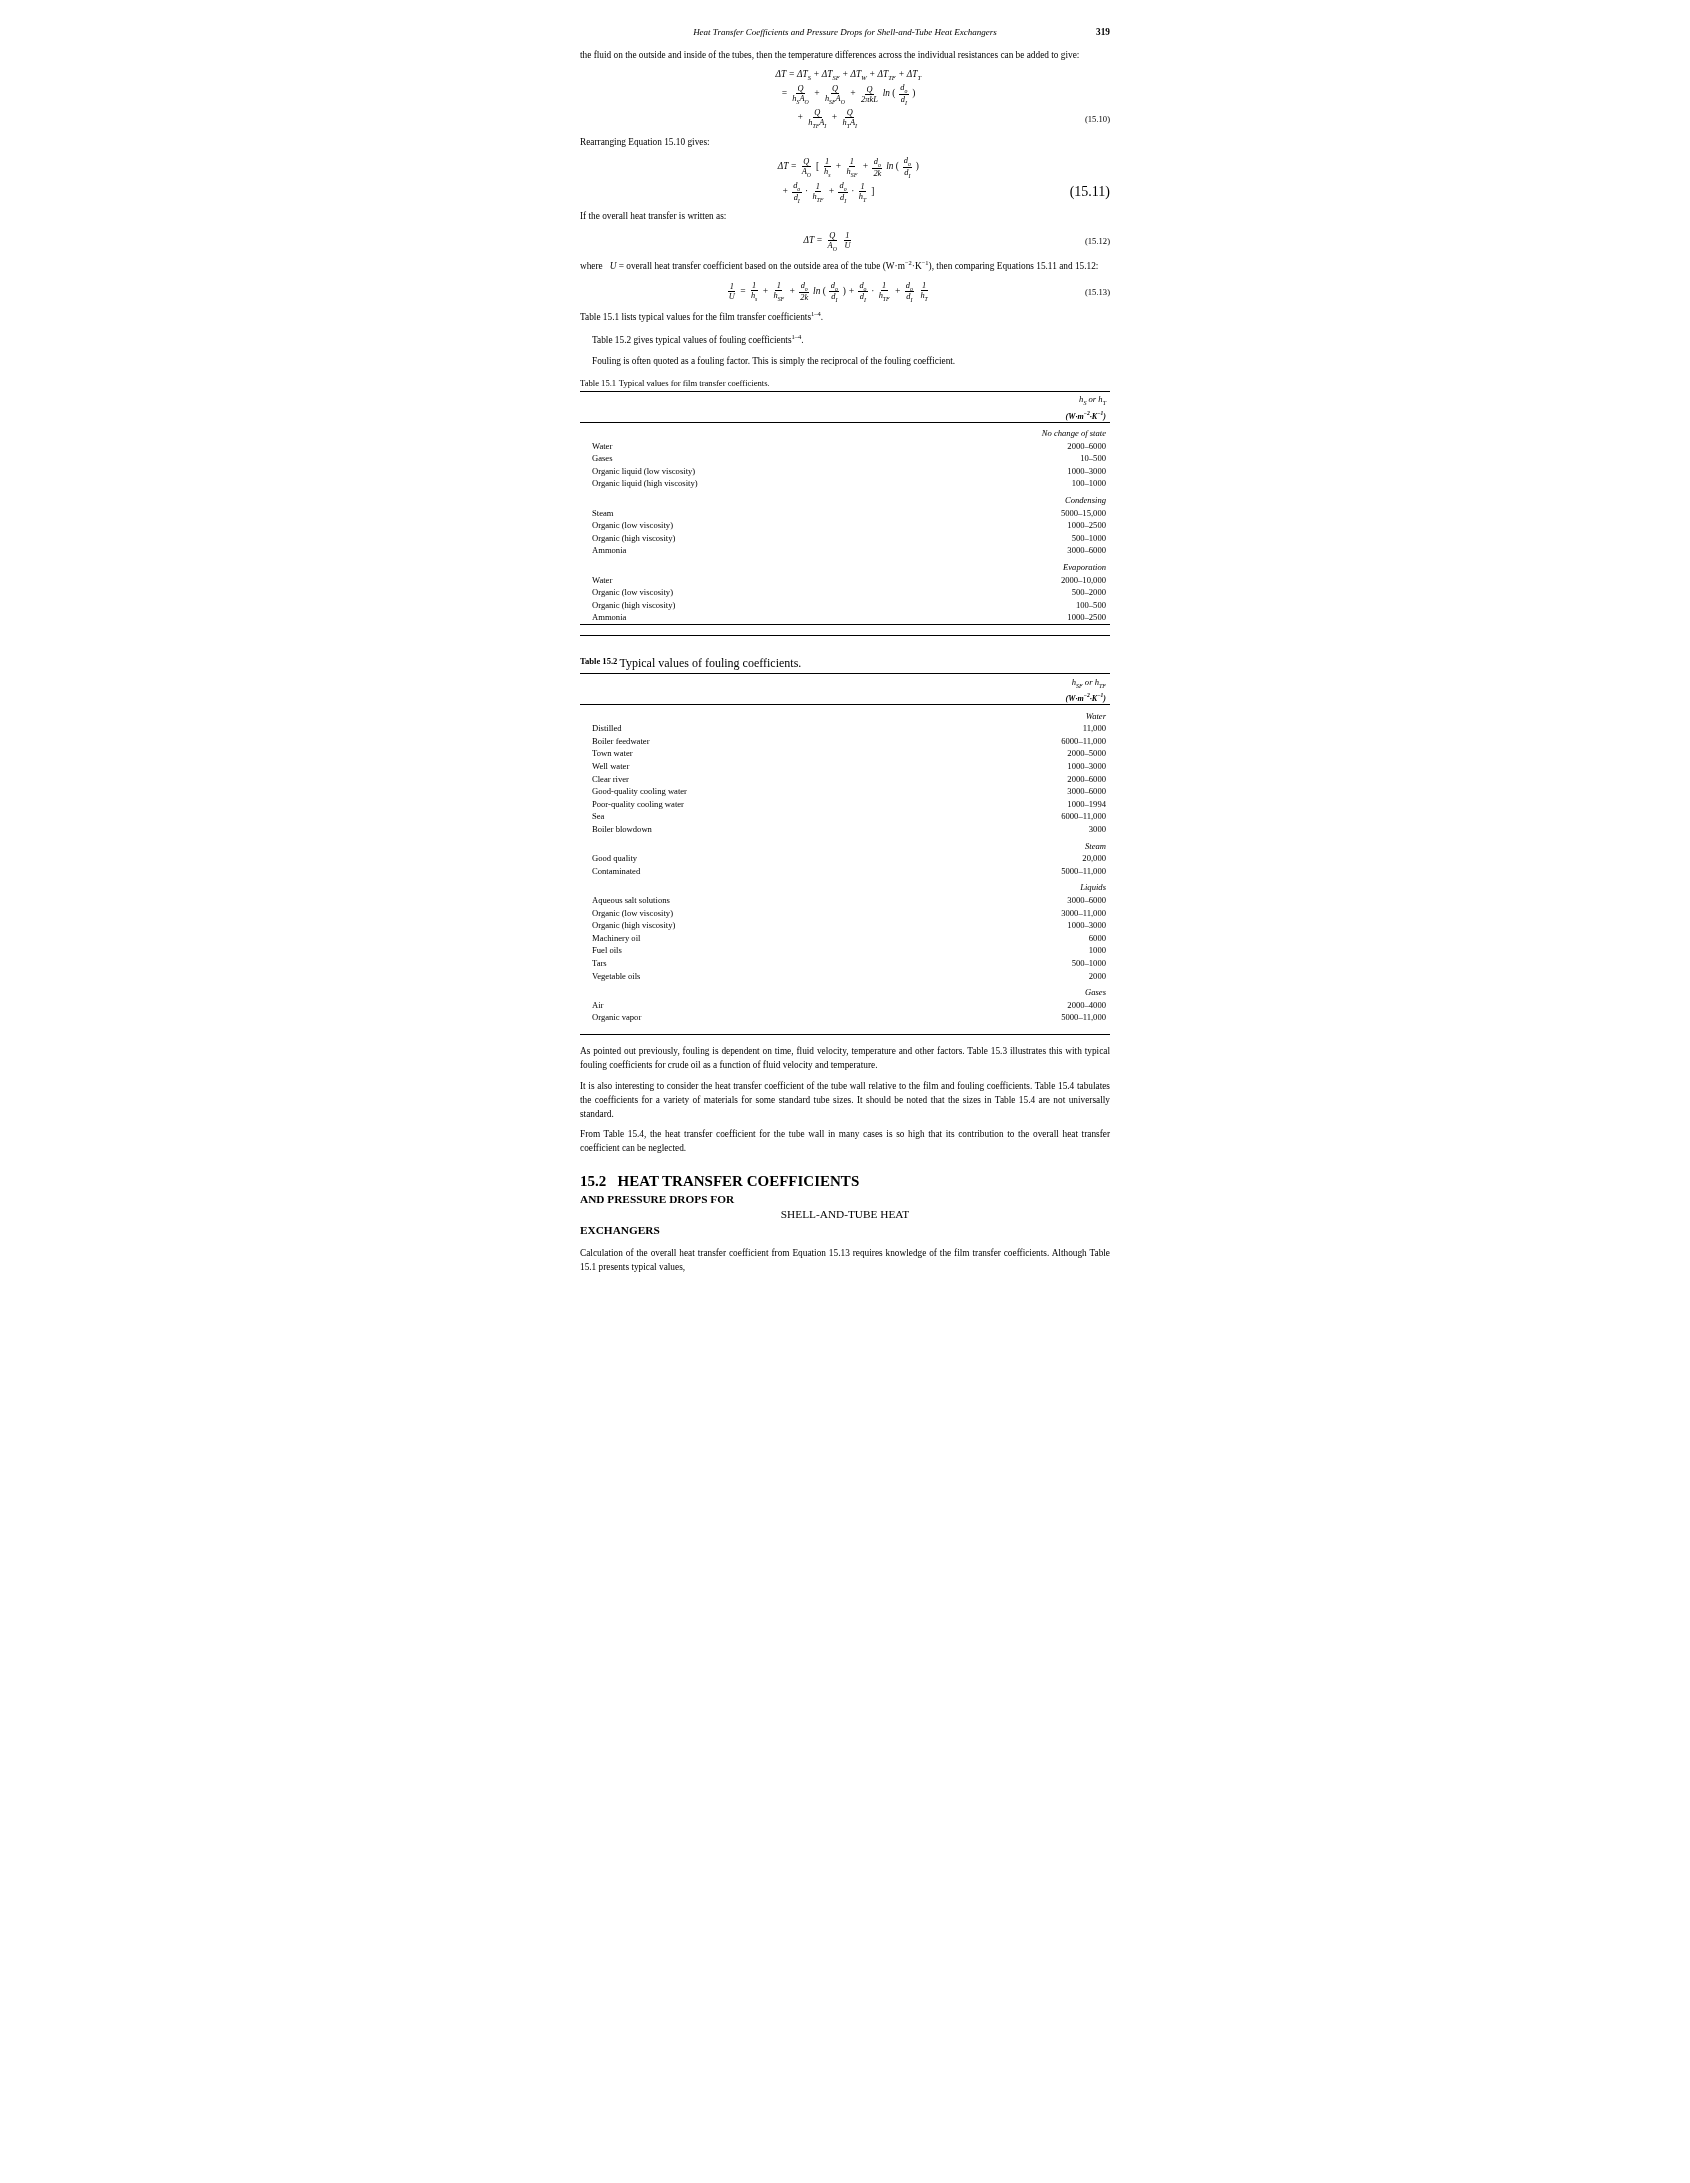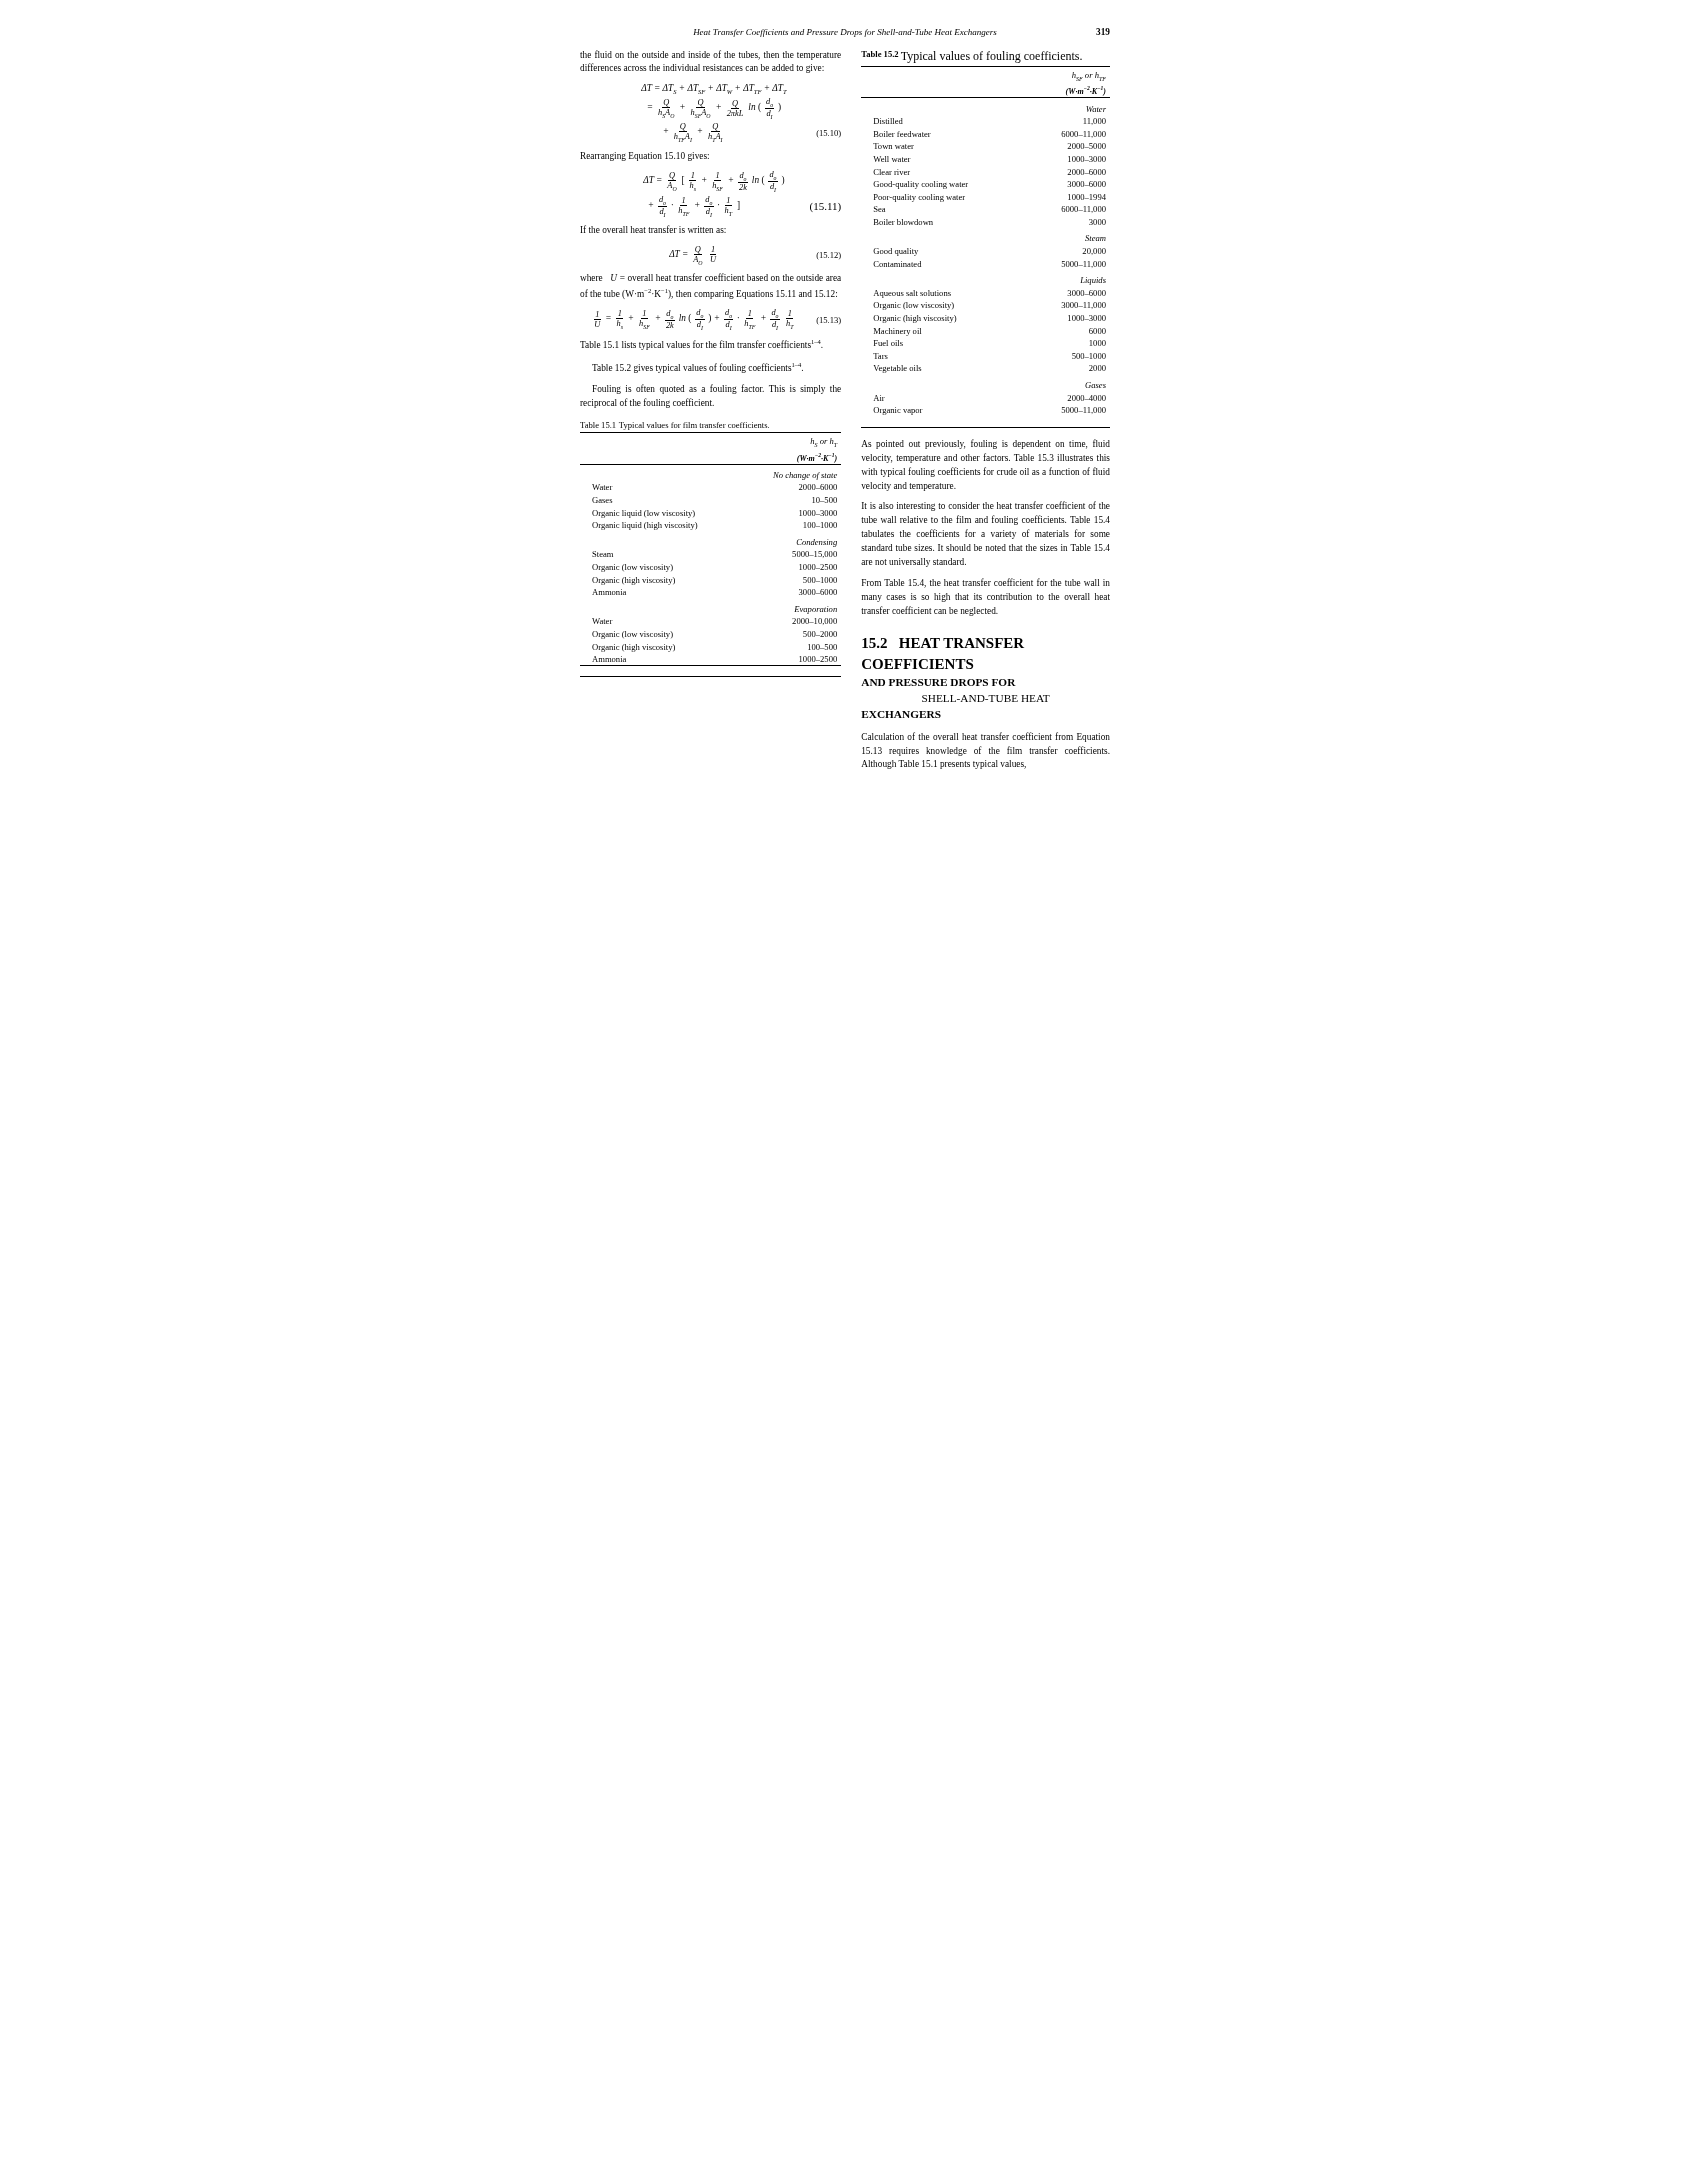--- a/index.html
+++ b/index.html
@@ -9,20 +9,21 @@
       font-size: 9.3px;
       color: #000;
       width: 596px;
       margin: 0 auto;
       padding: 26.5px 33px;
     }
 
     .two-col {
       display: flex;
       gap: 20px;
+      flex-direction: column;
     }
     .col-left {
       flex: 1.05;
     }
     .col-right {
       flex: 1;
     }
 
     p {
       text-align: justify;
@@ -212,21 +213,21 @@
               <span class="num"><i>d<sub>o</sub></i></span>
               <span class="den"><i>d<sub>I</sub></i></span>
             </span>
           ·
           <span class="frac">
               <span class="num">1</span>
               <span class="den"><i>h<sub>T</sub></i></span>
             </span>
           <span style="font-style:normal;">]</span>
         </div>
-        <div style="min-width:40px; text-align:right; font-style:normal; font-size:11px;">(15.11)</div>
+        <div style="min-width:40px; text-align:right; font-style:normal; font-size:14px;">(15.11)</div>
       </div>
     </div>
 
     <p>If the overall heat transfer is written as:</p>
 
     <div class="equation-block">
       <div style="display:flex; align-items:center; margin-bottom:5.3px;">
         <div style="flex:1; text-align:center; font-style:italic;">
           Δ<i>T</i> =
           <span class="frac">

